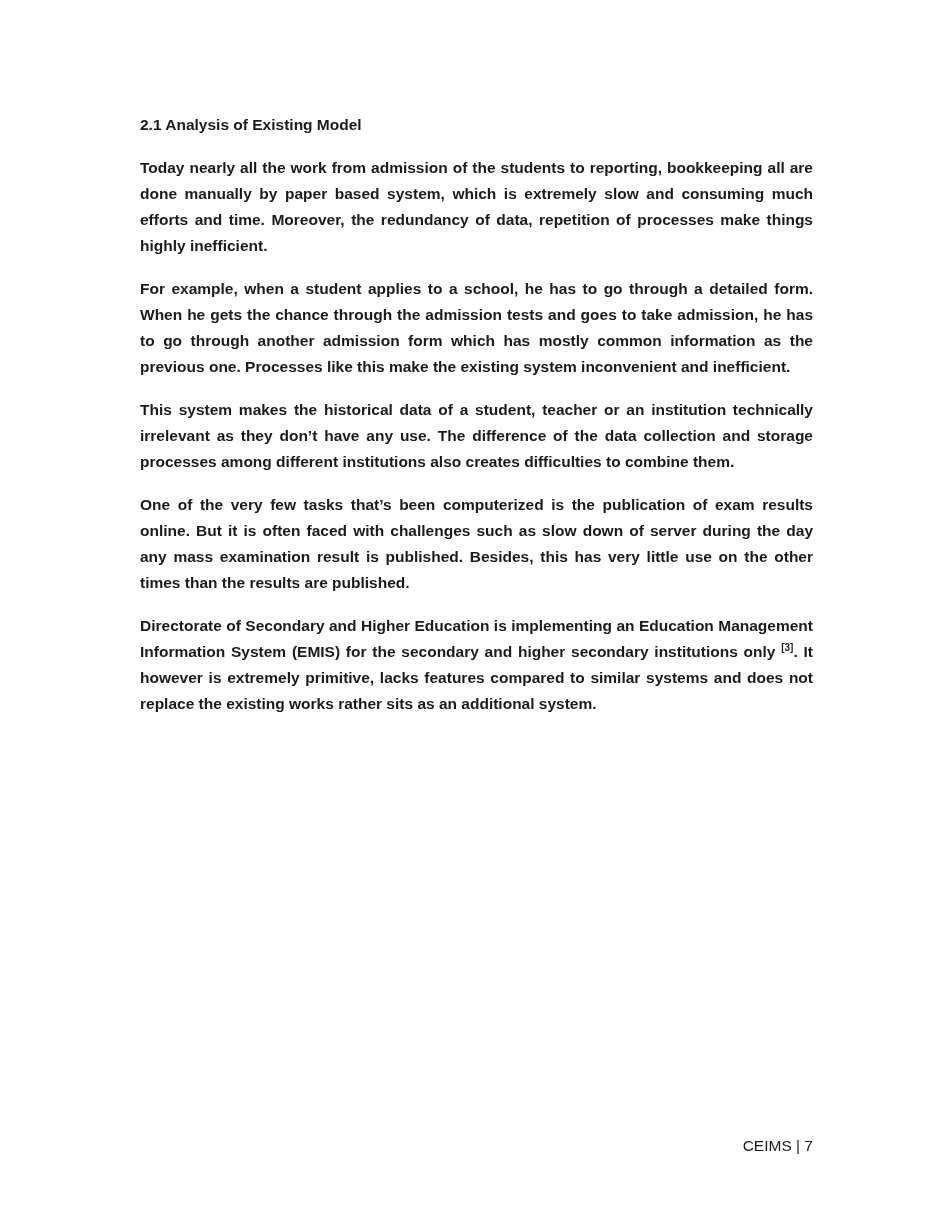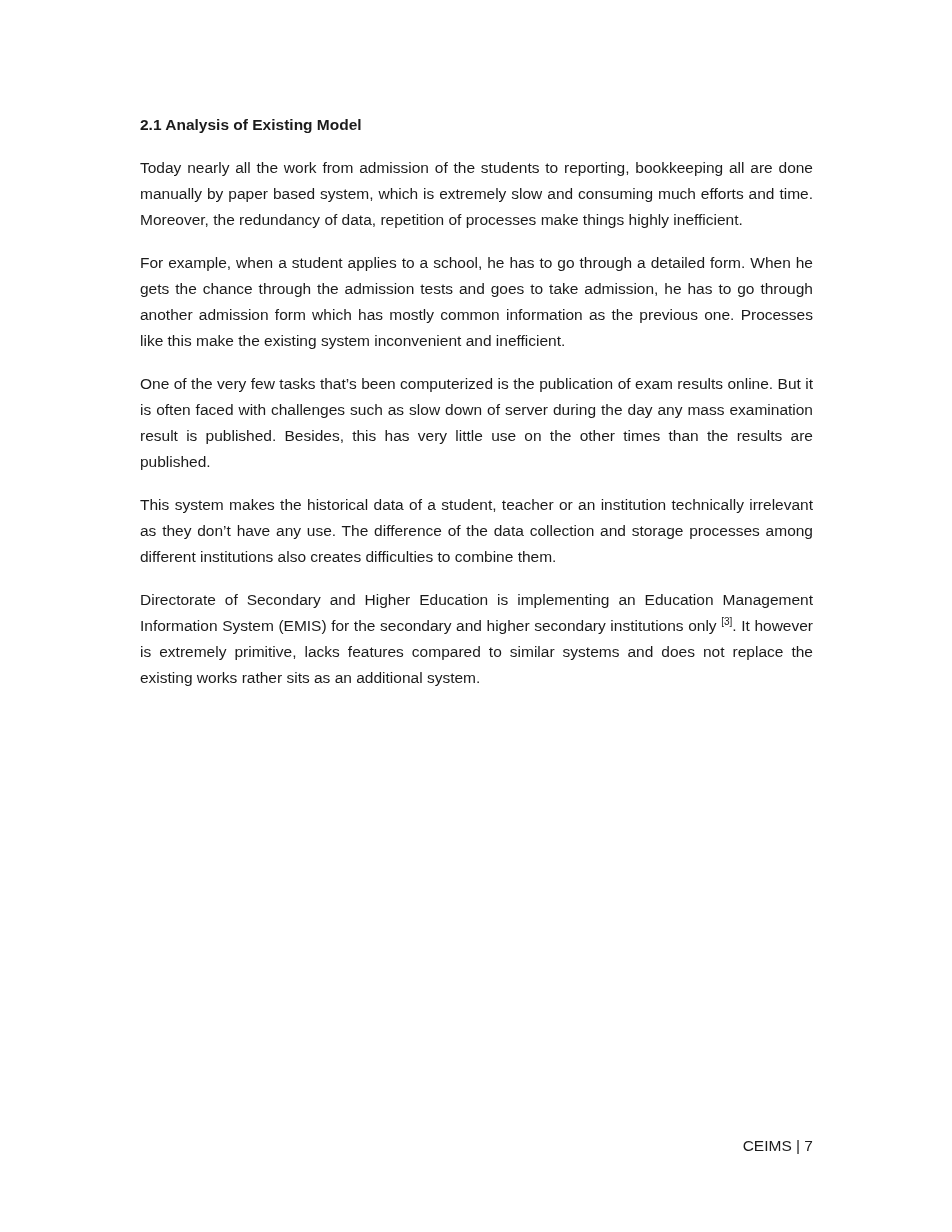--- a/index.html
+++ b/index.html
@@ -20,21 +20,21 @@
   }
   .heading {
     font-size: 15.5px;
     font-weight: 700;
     line-height: 26px;
     margin: 0 0 14px 0;
     text-align: left;
   }
   .para {
     font-size: 15.5px;
-    font-weight: 400;
+    font-weight: 700;
     line-height: 26px;
     margin: 17px 0 17px 0;
     text-align: justify;
     text-justify: inter-word;
   }
   .para sup {
     font-size: 10px;
     line-height: 0;
     vertical-align: super;
   }
@@ -53,21 +53,21 @@
 
 <div class="page">
 
   <h2 class="heading">2.1 Analysis of Existing Model</h2>
 
   <p class="para">Today nearly all the work from admission of the students to reporting, bookkeeping all are done manually by paper based system, which is extremely slow and consuming much efforts and time. Moreover, the redundancy of data, repetition of processes make things highly inefficient.</p>
 
   <p class="para">For example, when a student applies to a school, he has to go through a detailed form. When he gets the chance through the admission tests and goes to take admission, he has to go through another admission form which has mostly common information as the previous one. Processes like this make the existing system inconvenient and inefficient.</p>
 
 
+  <p class="para">This system makes the historical data of a student, teacher or an institution technically irrelevant as they don’t have any use. The difference of the data collection and storage processes among different institutions also creates difficulties to combine them.</p>
+
   <p class="para">One of the very few tasks that’s been computerized is the publication of exam results online. But it is often faced with challenges such as slow down of server during the day any mass examination result is published. Besides, this has very little use on the other times than the results are published.</p>
-
-  <p class="para">This system makes the historical data of a student, teacher or an institution technically irrelevant as they don’t have any use. The difference of the data collection and storage processes among different institutions also creates difficulties to combine them.</p>
 
   <p class="para"><span>Directorate of Secondary and Higher Education is implementing an Education Management Information System (EMIS) for the secondary and higher secondary institutions only </span><sup>[3]</sup><span>. It however is extremely primitive, lacks features compared to similar systems and does not replace the existing works rather sits as an additional system.</span></p>
 
   <div class="footer">CEIMS | 7</div>
 
 </div>
 
 </body></html>

